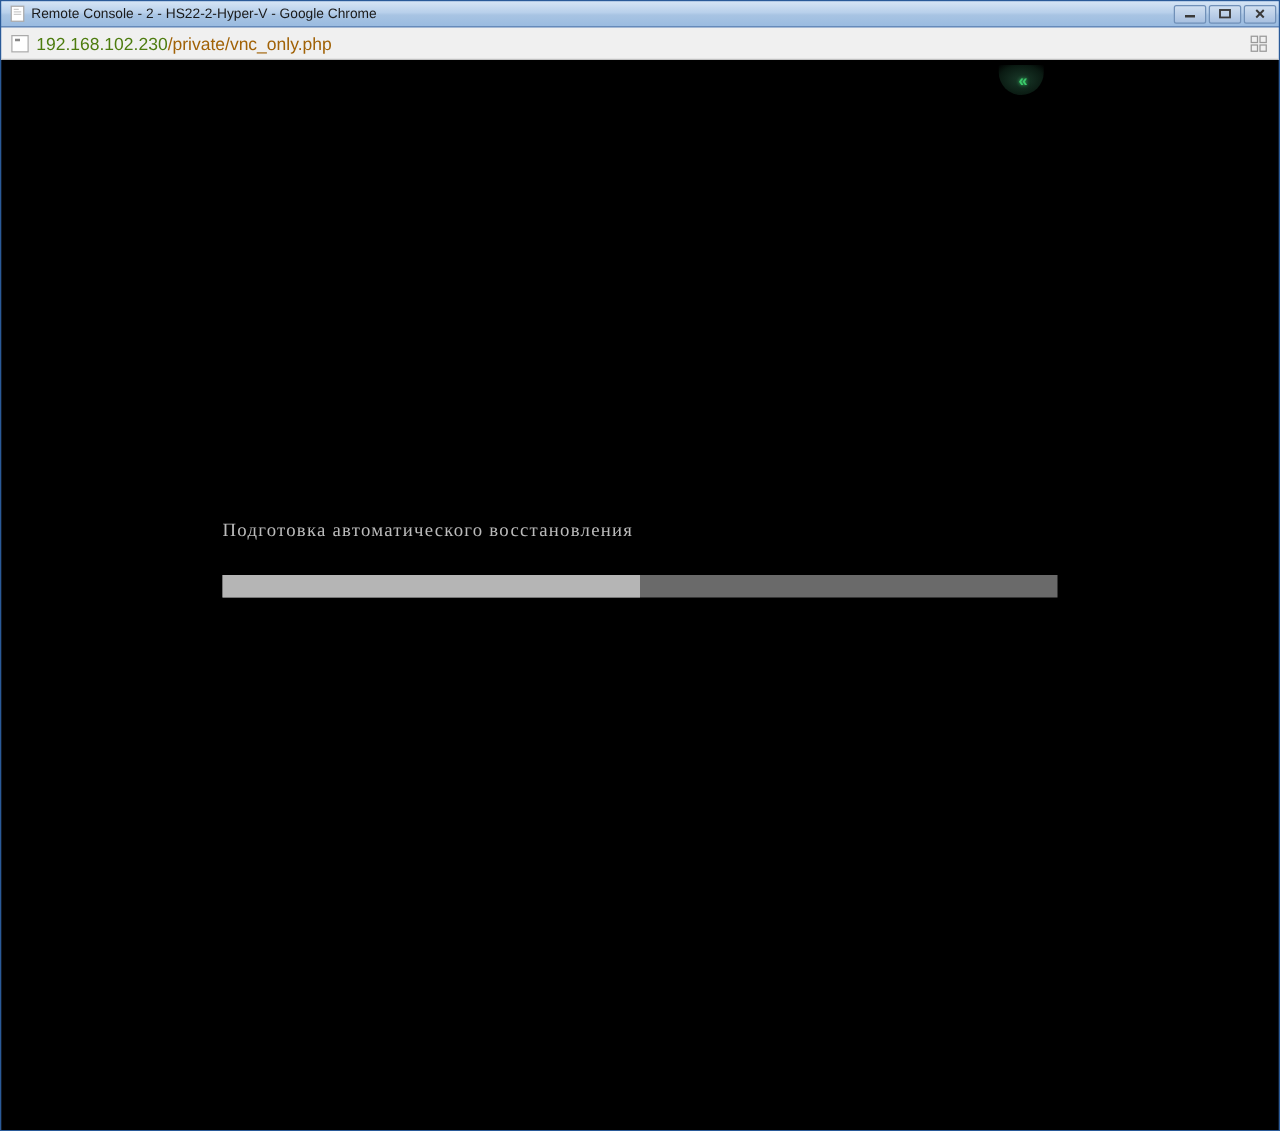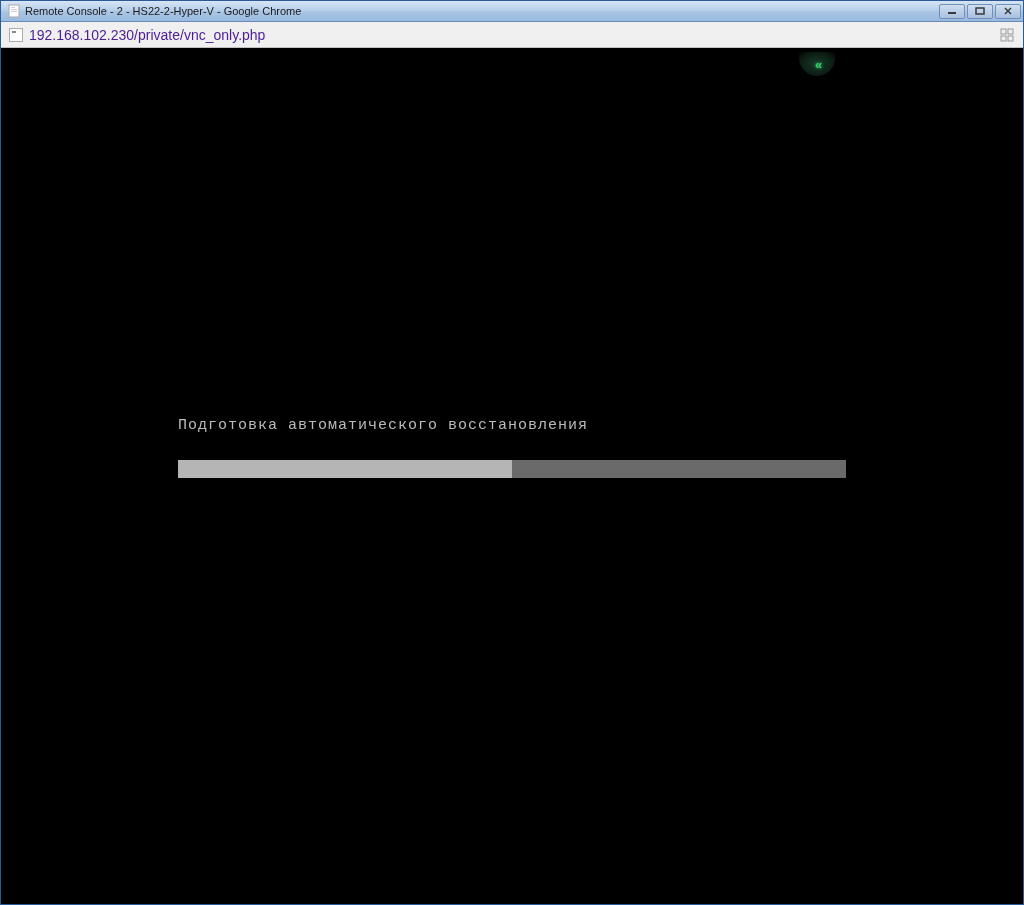--- a/index.html
+++ b/index.html
@@ -94,25 +94,25 @@
       content: "";
       position: absolute;
       top: 2px;
       left: 2px;
       width: 4px;
       height: 2px;
       background: #888;
     }
     
     .addr-host {
-      color: #4c1d95;
+      color: #4d7c0f;
     }
     
     .addr-path {
-      color: #4c1d95;
+      color: #a16207;
     }
     
     .addr-spacer {
       flex: 1;
     }
     
     .addr-page-icon {
       width: 16px;
       height: 16px;
       display: flex;
@@ -149,21 +149,21 @@
       font-weight: bold;
       letter-spacing: -3px;
       text-shadow: 0 0 3px #3aca6a;
     }
     
     .boot-screen {
       position: absolute;
       left: 177px;
       top: 369px;
       width: 668px;
-      font-family: Liberation Mono, monospace;
+      font-family: Liberation Serif, serif;
       font-size: 15px;
       color: #bbbbbb;
       letter-spacing: 1px;
     }
     
     .boot-line1 {
       margin-bottom: 26px;
     }
     
     .boot-line2 {

